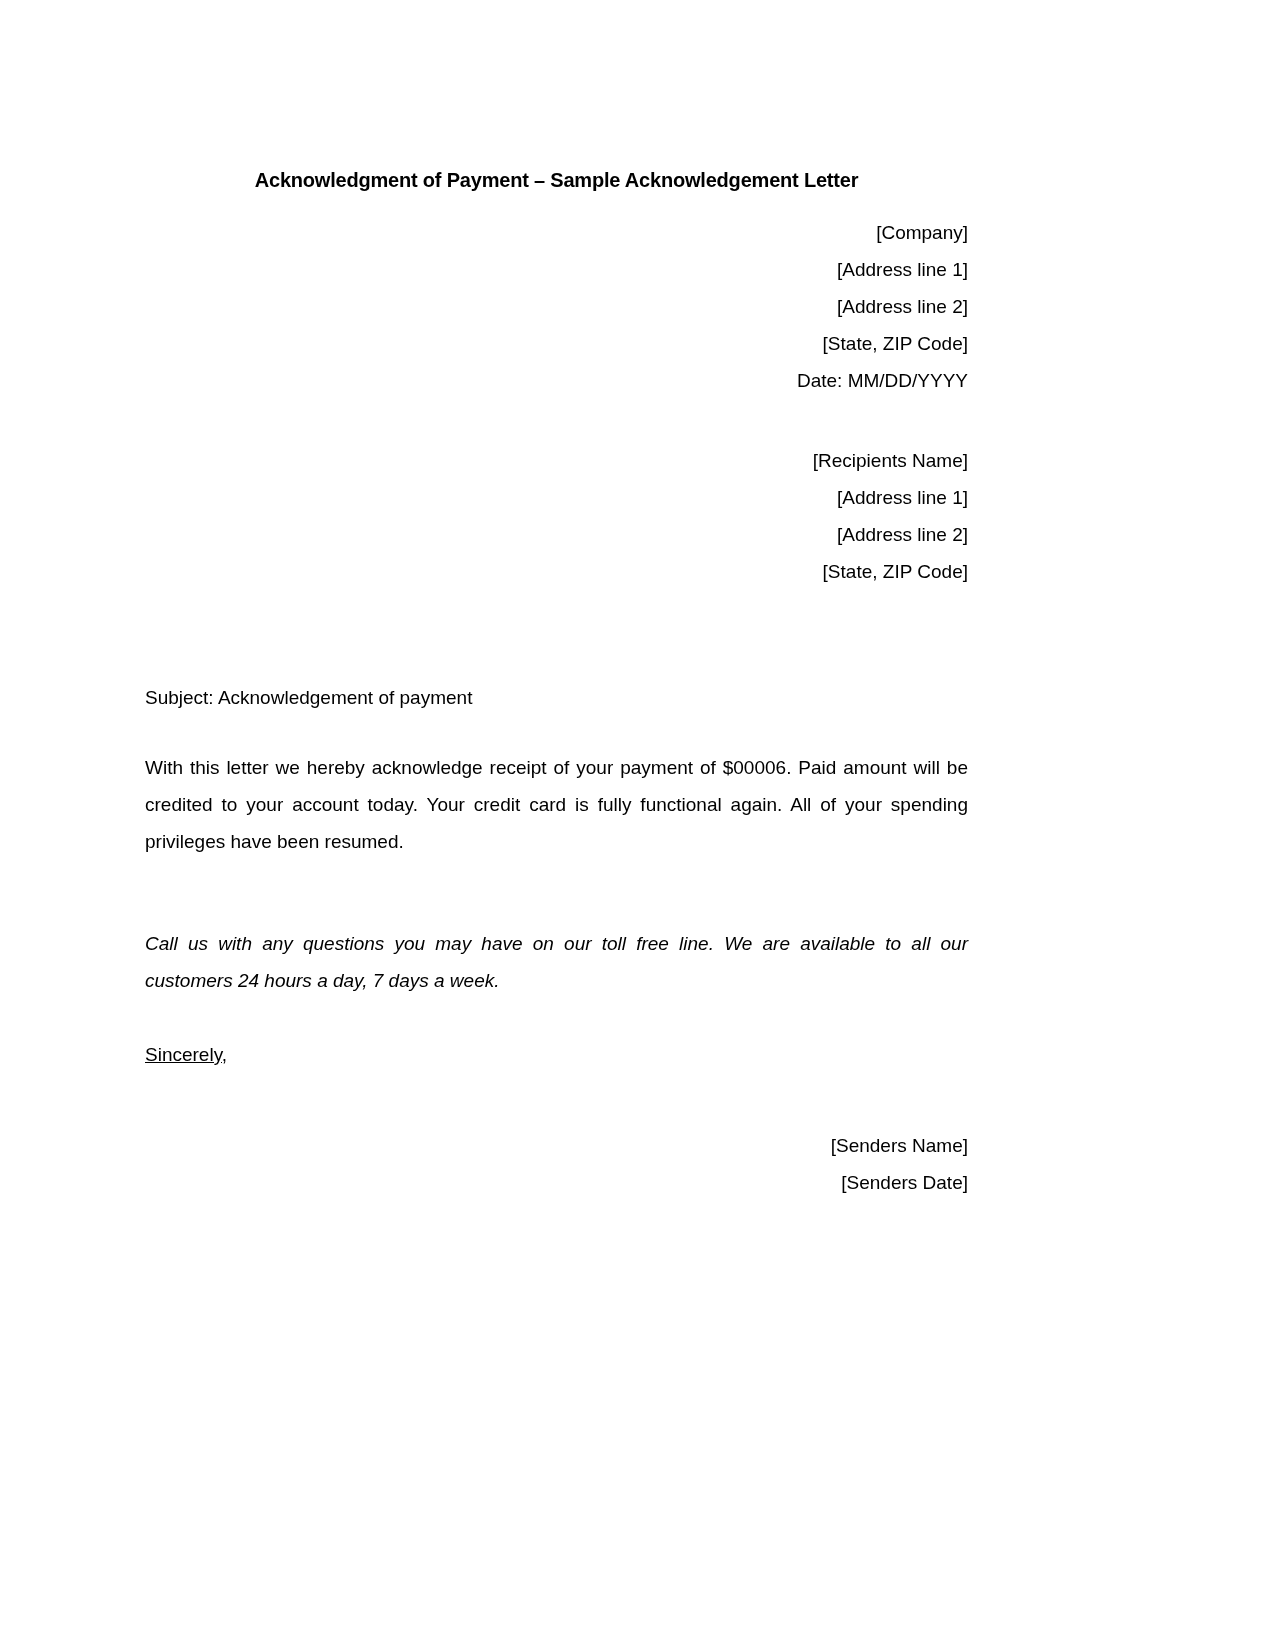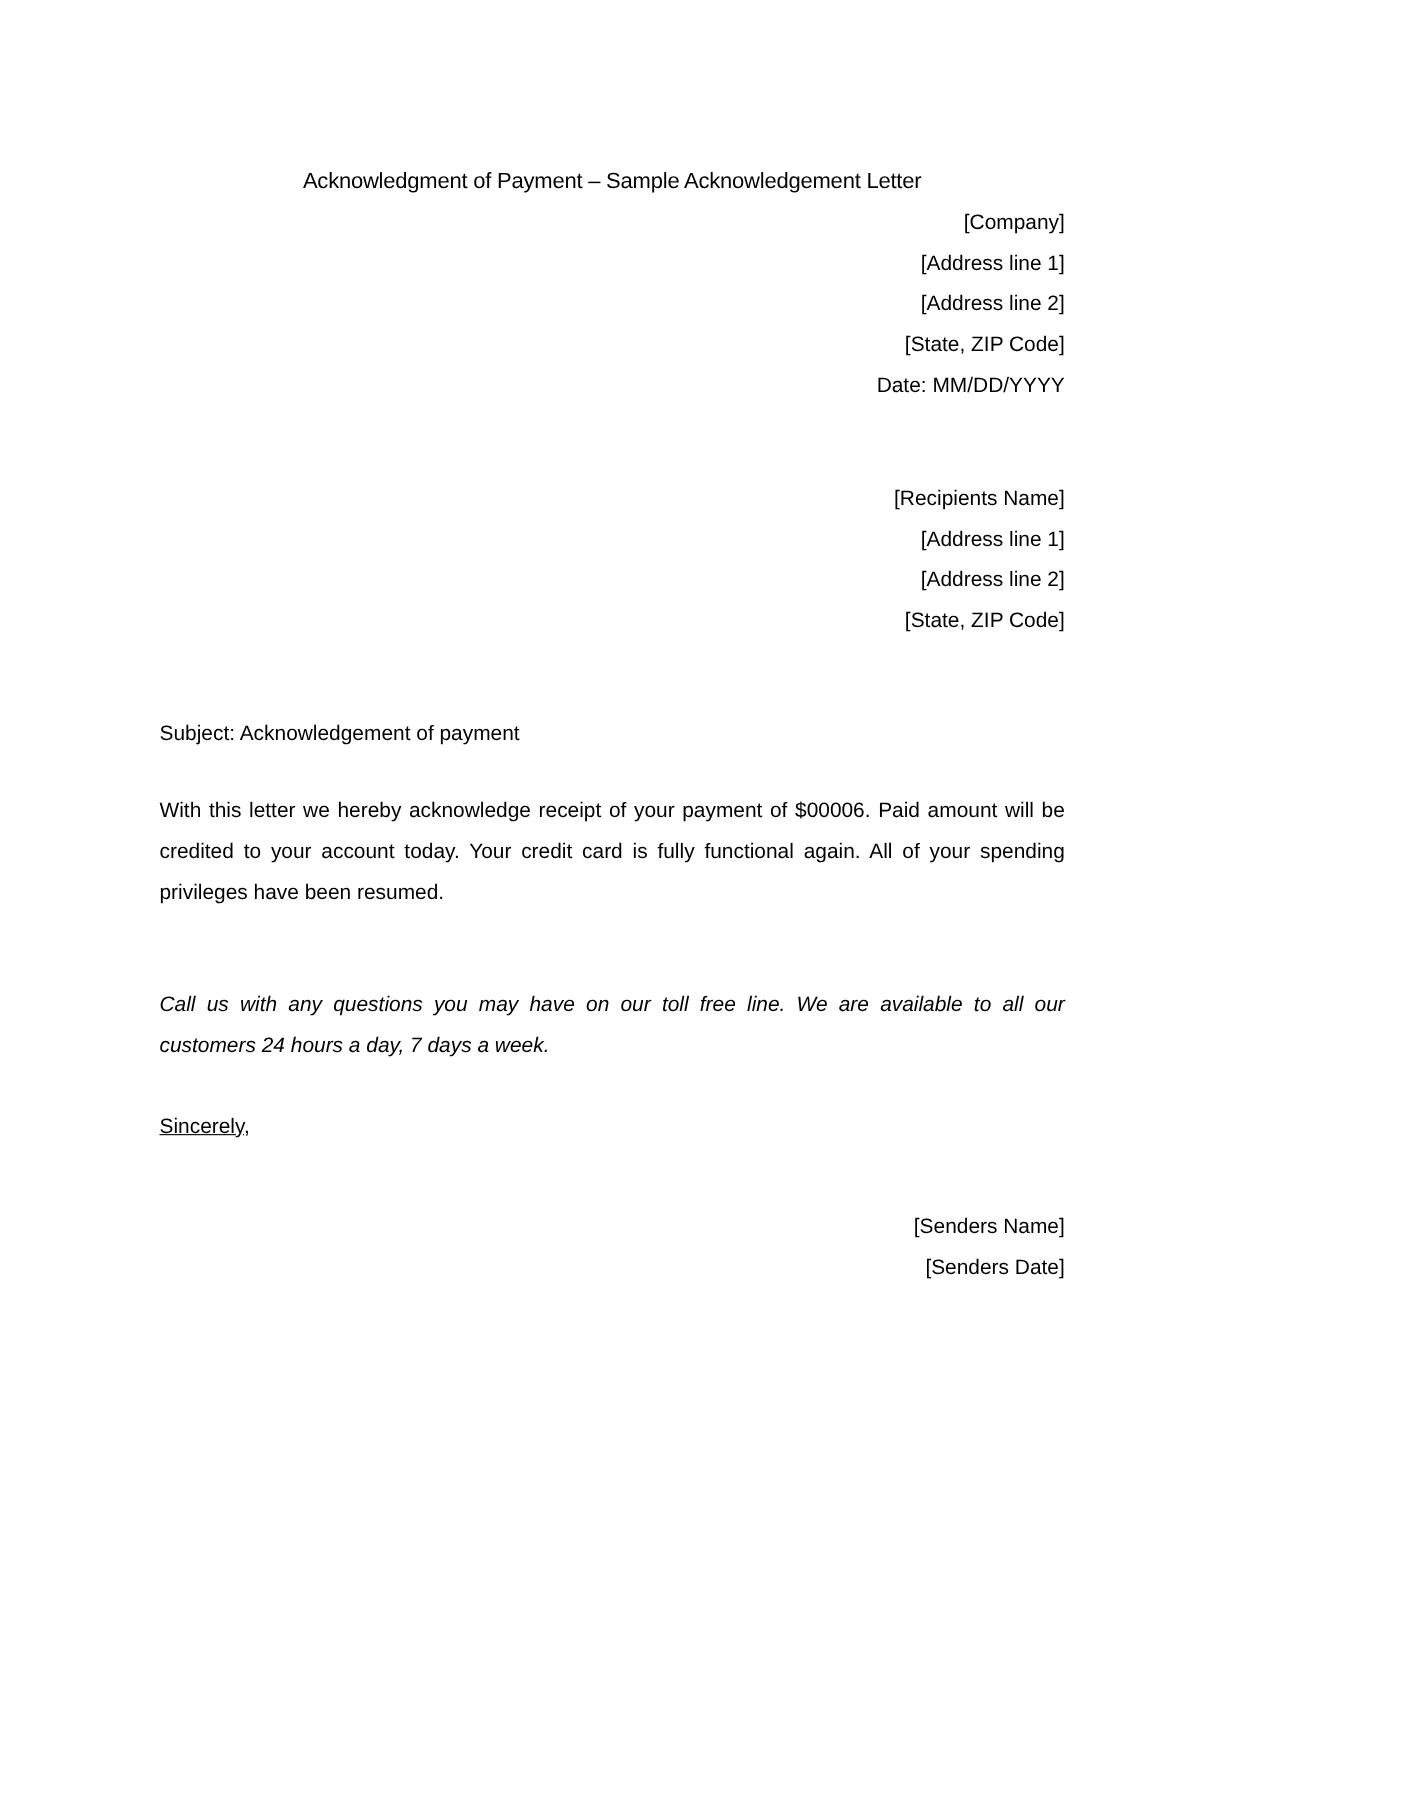--- a/index.html
+++ b/index.html
@@ -18,31 +18,31 @@
     line-height: 37px;
     overflow: hidden;
   }
   .content {
     position: absolute;
     left: 145px;
     top: 147px;
     width: 823px;
   }
   .title {
-    margin: 0;
+    margin: 15px;
     font-size: 20px;
-    font-weight: normal;
+    font-weight: bold;
     letter-spacing: -0.2px;
     text-align: center;
     line-height: 37px;
   }
   .line { white-space: nowrap; text-align: right; }
   .sender-block { text-align: right; }
-  .recipient-block { margin-top: 66px; text-align: left; }
-  .subject-line { margin-top: 66px; }
+  .recipient-block { margin-top: 43px; text-align: left; }
+  .subject-line { margin-top: 89px; }
   .greeting-line { margin-top: 38px; }
   .body-para {
     margin: 33px 0 0 0;
     text-align: justify;
   }
   .body-para.second { margin-top: 65px; font-style: italic; }
   .closing-line { margin-top: 37px; text-decoration: underline; }
   .signature-block { margin-top: 54px; }
 </style>
 </head>

